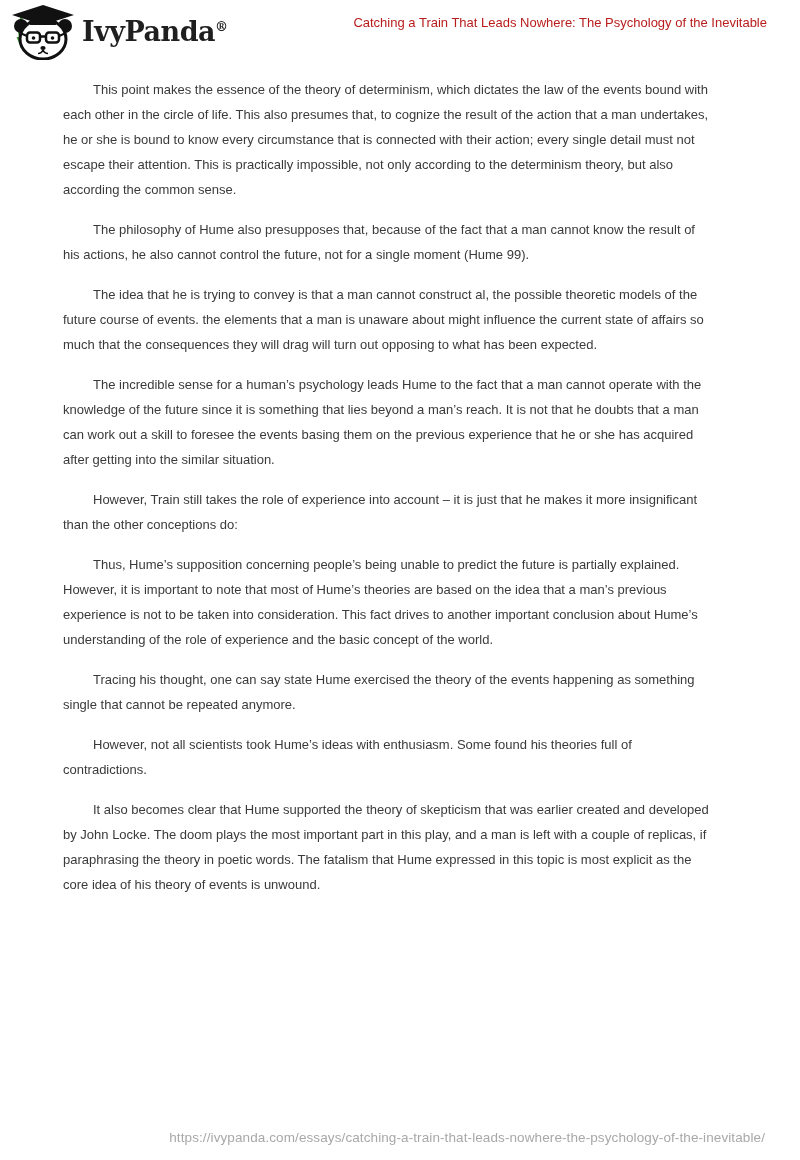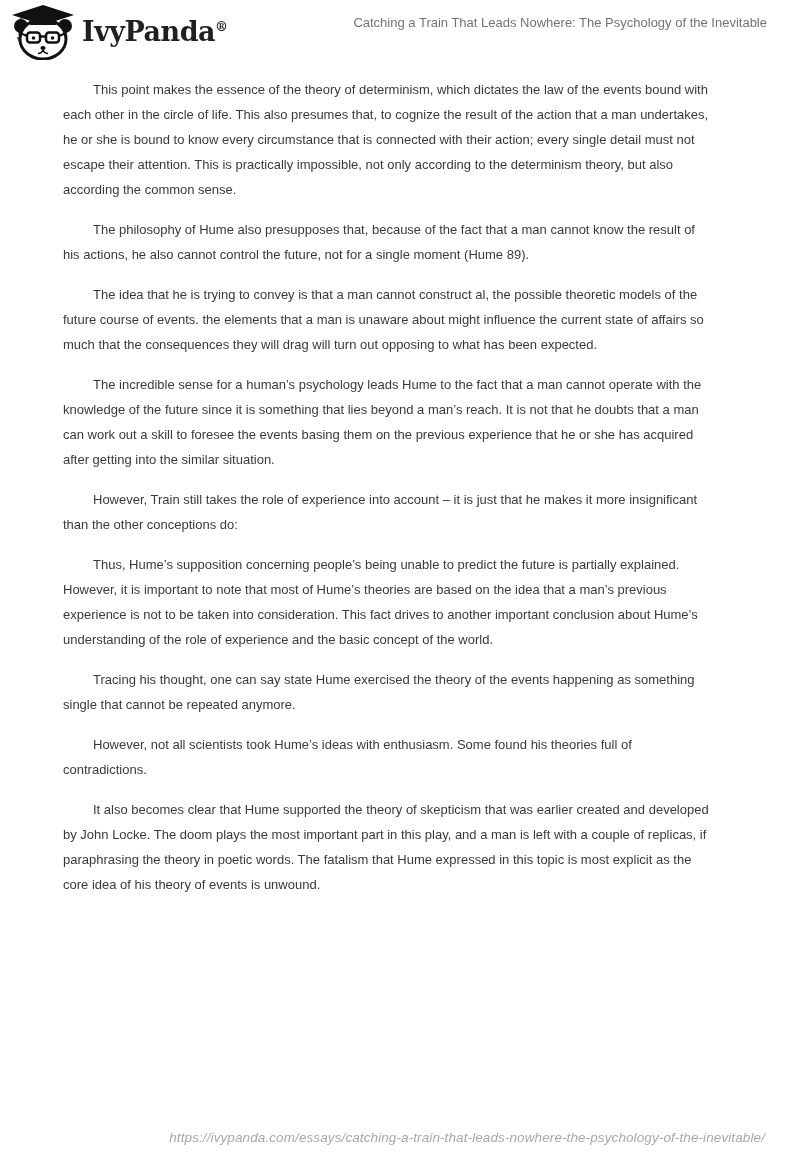--- a/index.html
+++ b/index.html
@@ -17,42 +17,41 @@
   .brand {
     position: absolute; left: 82px; top: 16px;
     font-family: "DejaVu Serif", "Liberation Serif", serif;
     font-weight: bold; font-size: 27px; line-height: 32px;
     color: #1f1f1f; letter-spacing: -0.5px;
     white-space: nowrap;
   }
   .brand sup { font-size: 13px; vertical-align: super; line-height: 0; }
   .doc-title {
     position: absolute; right: 33px; top: 15px;
-    font-size: 13px; line-height: 16px; color: #737373;
+    font-size: 13px; line-height: 16px; color: #b91c1c;
     white-space: nowrap;
   }
 
   
   .essay-body {
     position: absolute; left: 63px; top: 77px; width: 650px;
   }
   .essay-body p {
     font-size: 13px; line-height: 25px; color: #3a3a3a;
     text-indent: 30px;
     margin: 0 0 15px 0;
     text-align: left;
   }
 
   
   .page-footer {
     position: absolute; right: 35px; bottom: 14px;
     font-size: 13.5px; line-height: 17px; color: #a8a8a8;
     letter-spacing: 0.1px;
     white-space: nowrap;
-    font-style: italic;
   }
 </style>
 </head>
 <body>
 
 <header class="page-header">
   <div class="logo-wrap">
     <svg width="70" height="58" viewBox="0 0 70 58" xmlns="http://www.w3.org/2000/svg" aria-hidden="true">
 
       <path d="M14 14 q-5 14 -1 23" stroke="#3f9c35" stroke-width="2.5" fill="none"></path>
@@ -76,21 +75,21 @@
       <ellipse cx="35" cy="46" rx="2.6" ry="2" fill="#111"></ellipse>
       <path d="M35 48 q-1.5 3.5 -5 3.5 M35 48 q1.5 3.5 5 3.5" stroke="#111" stroke-width="1.6" fill="none"></path>
     </svg>
   </div>
   <div class="brand"><span>IvyPanda</span><sup>®</sup></div>
   <div class="doc-title">Catching a Train That Leads Nowhere: The Psychology of the Inevitable</div>
 </header>
 
 <main class="essay-body">
   <p>This point makes the essence of the theory of determinism, which dictates the law of the events bound with each other in the circle of life. This also presumes that, to cognize the result of the action that a man undertakes, he or she is bound to know every circumstance that is connected with their action; every single detail must not escape their attention. This is practically impossible, not only according to the determinism theory, but also according the common sense.</p>
-  <p>The philosophy of Hume also presupposes that, because of the fact that a man cannot know the result of his actions, he also cannot control the future, not for a single moment (Hume 89).</p>
+  <p>The philosophy of Hume also presupposes that, because of the fact that a man cannot know the result of his actions, he also cannot control the future, not for a single moment (Hume 99).</p>
   <p>The idea that he is trying to convey is that a man cannot construct al, the possible theoretic models of the future course of events. the elements that a man is unaware about might influence the current state of affairs so much that the consequences they will drag will turn out opposing to what has been expected.</p>
   <p>The incredible sense for a human’s psychology leads Hume to the fact that a man cannot operate with the knowledge of the future since it is something that lies beyond a man’s reach. It is not that he doubts that a man can work out a skill to foresee the events basing them on the previous experience that he or she has acquired after getting into the similar situation.</p>
   <p>However, Train still takes the role of experience into account – it is just that he makes it more insignificant than the other conceptions do:</p>
   <p>Thus, Hume’s supposition concerning people’s being unable to predict the future is partially explained. However, it is important to note that most of Hume’s theories are based on the idea that a man’s previous experience is not to be taken into consideration. This fact drives to another important conclusion about Hume’s understanding of the role of experience and the basic concept of the world.</p>
   <p>Tracing his thought, one can say state Hume exercised the theory of the events happening as something single that cannot be repeated anymore.</p>
   <p>However, not all scientists took Hume’s ideas with enthusiasm. Some found his theories full of contradictions.</p>
   <p>It also becomes clear that Hume supported the theory of skepticism that was earlier created and developed by John Locke. The doom plays the most important part in this play, and a man is left with a couple of replicas, if paraphrasing the theory in poetic words. The fatalism that Hume expressed in this topic is most explicit as the core idea of his theory of events is unwound.</p>
 </main>
 
 <footer class="page-footer">

